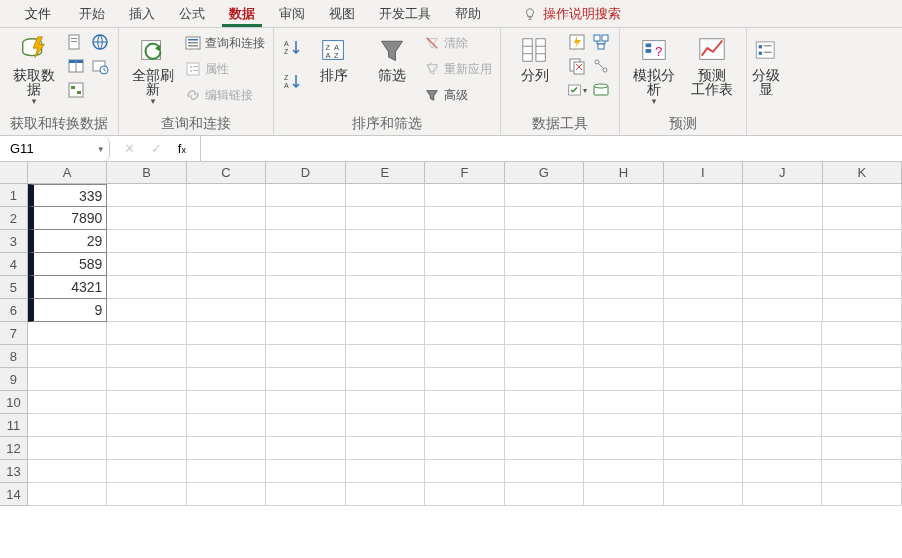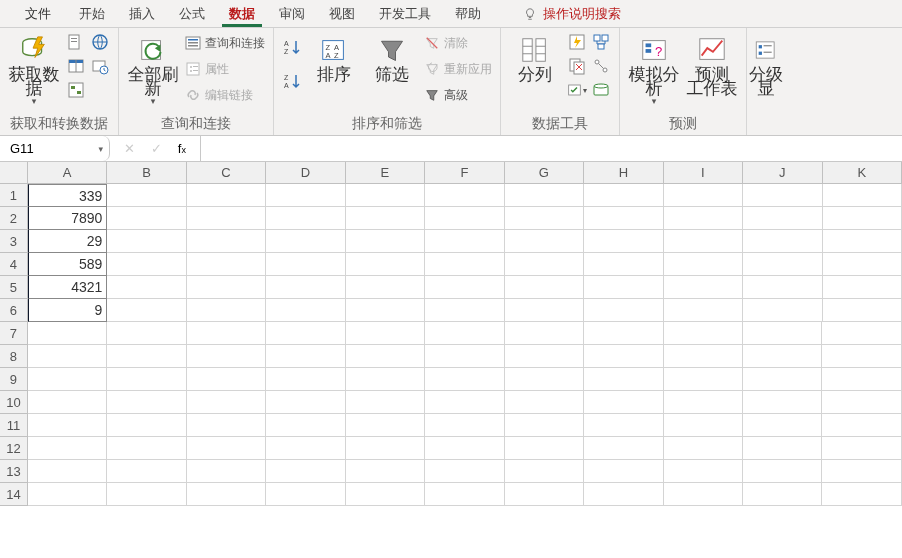--- a/index.html
+++ b/index.html
@@ -14,21 +14,21 @@
   .bulb { margin-left: 30px; display:flex; align-items:center; gap:6px; color:#b91c1c; }
   .bulb svg { width:14px; height:14px; }
 
   
   .ribbon { display:flex; height: 108px; background:#f3f2f1; border-bottom:1px solid #c8c8c8; }
   .group { display:flex; flex-direction:column; align-items:center; padding:4px 8px 2px; border-right:1px solid #d6d6d6; }
   .group .controls { flex:1; display:flex; align-items:flex-start; gap:6px; }
   .group-label { font-size:14px; color:#666; padding-top:2px; white-space:nowrap; }
   .bigbtn { display:flex; flex-direction:column; align-items:center; justify-content:flex-start; width:52px; padding-top:2px; cursor:pointer; }
   .bigbtn .ico { width:32px; height:32px; display:flex; align-items:center; justify-content:center; }
-  .bigbtn .lbl { font-size:17px; text-align:center; line-height:14px; margin-top:2px; }
+  .bigbtn .lbl { font-size:14px; text-align:center; line-height:14px; margin-top:2px; }
   .bigbtn .caret { font-size:9px; color:#555; }
   .minirow { display:flex; flex-direction:column; gap:4px; }
   .minirow .mini { display:flex; align-items:center; gap:4px; font-size:12px; cursor:pointer; height:22px; color:#555; white-space:nowrap; }
   .minirow .mini.disabled { color:#aaa; }
   .mini .mico { width:16px; height:16px; display:flex; align-items:center; justify-content:center; }
   .iconstack { display:flex; flex-direction:column; gap:4px; }
   .iconstack .sq { width:20px; height:20px; display:flex; align-items:center; justify-content:center; cursor:pointer; }
 
   
   .fbar { display:flex; align-items:center; height:26px; border-bottom:1px solid #c8c8c8; background:#fff; }
@@ -43,21 +43,21 @@
   .grid { display:flex; flex-direction:column; }
   .colhdrs { display:flex; height:22px; background:#f0f0f0; border-bottom:1px solid #c0c0c0; }
   .corner { width:28px; border-right:1px solid #c0c0c0; background:#f0f0f0; }
   .colhdr { width:80px; border-right:1px solid #c0c0c0; text-align:center; line-height:22px; font-size:13px; color:#555; cursor:pointer; }
   .rows { display:flex; flex-direction:column; }
   .row { display:flex; height:23px; }
   .rowhdr { width:28px; background:#f0f0f0; border-right:1px solid #c0c0c0; border-bottom:1px solid #c0c0c0; text-align:center; line-height:23px; font-size:13px; color:#555; cursor:pointer; }
   .cell { width:80px; border-right:1px solid #d4d4d4; border-bottom:1px solid #d4d4d4; padding:0 4px; line-height:23px; text-align:right; font-size:14px; cursor:cell; }
   .cell.filled { border-right:1px solid #888; border-bottom:1px solid #888; }
   .cell.first-filled { border-top:1px solid #888; }
-  .cell.filled-left { border-left:1px solid #0f172a; }
+  .cell.filled-left { border-left:6px solid #0f172a; }
 
   svg { display:block; }
 </style>
 </head>
 <body>
 
 <div class="tabs">
   <div class="tab file">文件</div>
   <div class="tab">开始</div>
   <div class="tab">插入</div>

